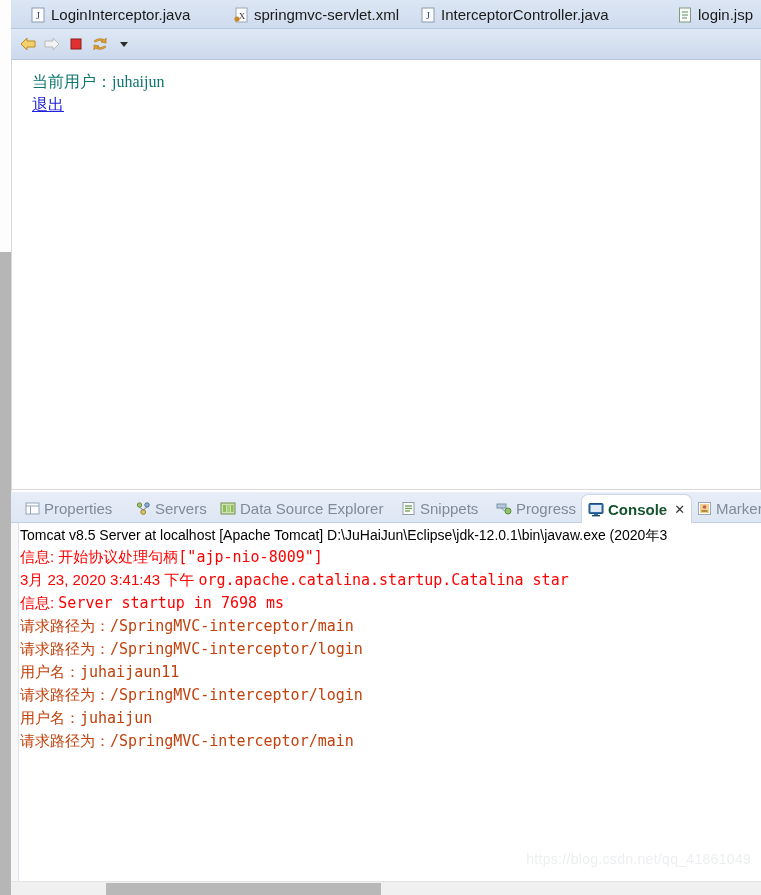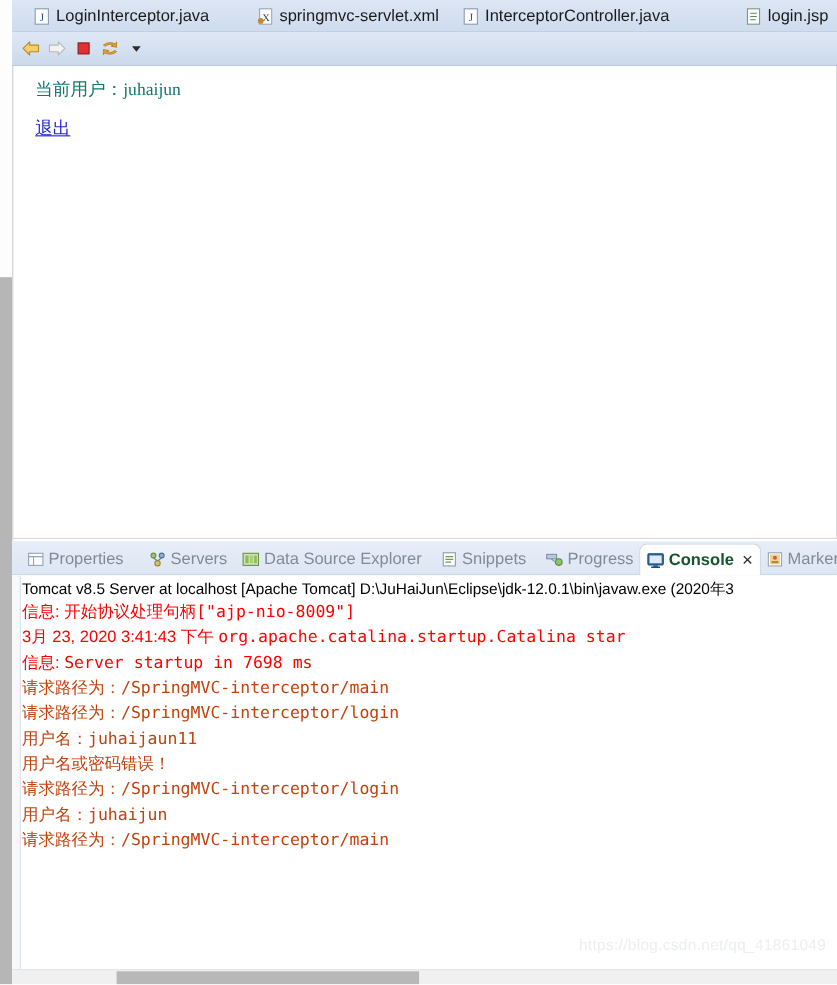--- a/index.html
+++ b/index.html
@@ -120,21 +120,21 @@
     line-height: 20px;
     white-space: nowrap;
   }
   .page-link {
     font-family: "Liberation Serif", serif;
     font-size: 16px;
     color: #2222dd;
     text-decoration: underline;
     line-height: 22px;
     display: inline-block;
-    margin-top: 15px;
+    margin-top: 2px;
     cursor: pointer;
   }
   .page-view-frame {
     position: absolute;
     left: 11px; top: 60px;
     width: 750px; height: 430px;
     border: 1px solid #d9d9d9;
     border-top: none;
     box-sizing: border-box;
     pointer-events: none;
@@ -438,23 +438,20 @@
         <div class="cline">
           <span class="seg-cjk black">请求路径为：</span><span class="seg-mono black">/SpringMVC-interceptor/main</span>
         </div>
         <div class="cline">
           <span class="seg-cjk black">请求路径为：</span><span class="seg-mono black">/SpringMVC-interceptor/login</span>
         </div>
         <div class="cline">
           <span class="seg-cjk black">用户名：</span><span class="seg-mono black">juhaijaun11</span>
         </div>
         <div class="cline">
-          <span class="seg-cjk black">用户名或密码错误！</span><span class="seg-mono black"></span>
-        </div>
-        <div class="cline">
           <span class="seg-cjk black">请求路径为：</span><span class="seg-mono black">/SpringMVC-interceptor/login</span>
         </div>
         <div class="cline">
           <span class="seg-cjk black">用户名：</span><span class="seg-mono black">juhaijun</span>
         </div>
         <div class="cline">
           <span class="seg-cjk black">请求路径为：</span><span class="seg-mono black">/SpringMVC-interceptor/main</span>
         </div>
 
       </div>

